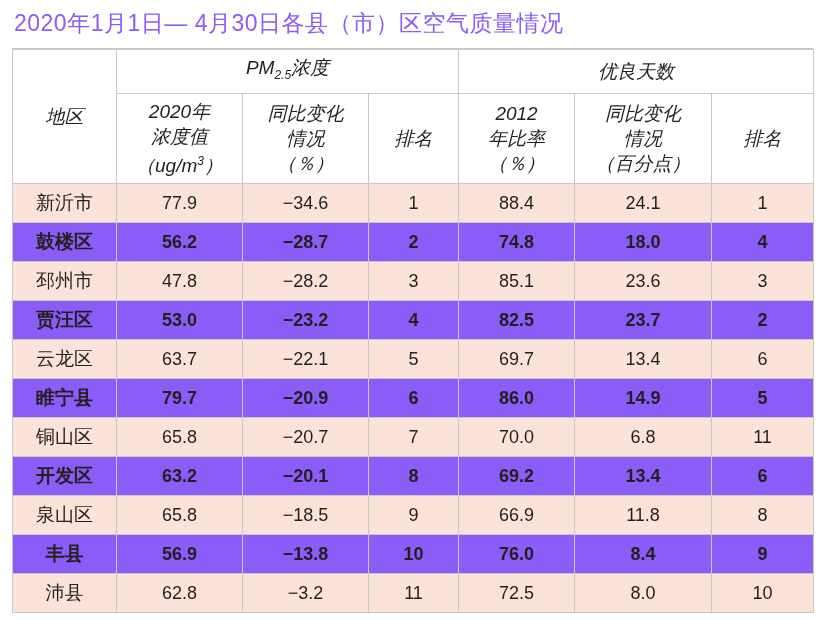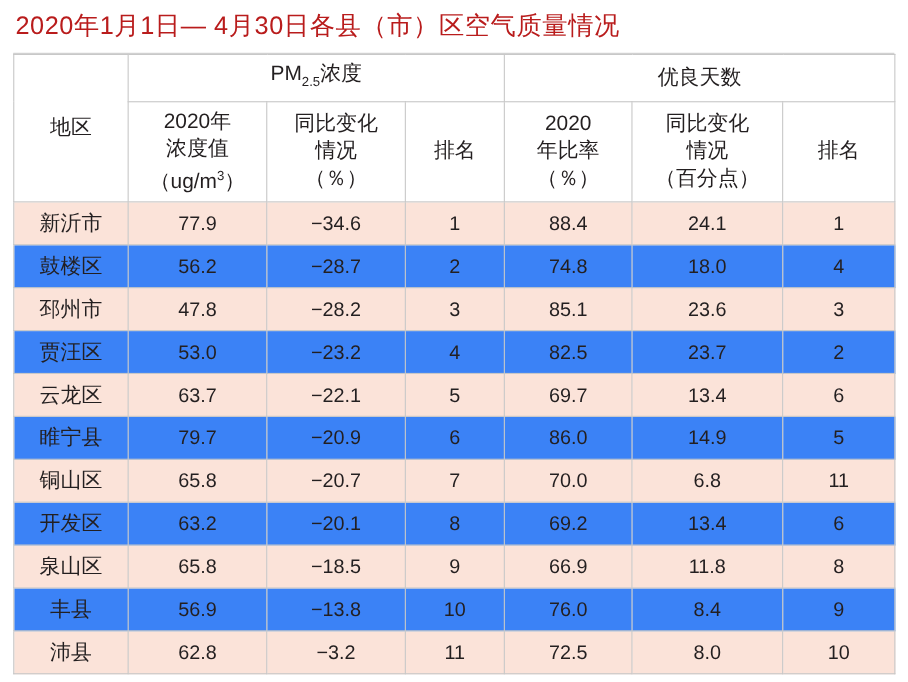--- a/index.html
+++ b/index.html
@@ -18,21 +18,21 @@
     position: relative;
     width: 825px;
     height: 620px;
     box-sizing: border-box;
     padding: 0 12px;
   }
   .title {
     font-size: 23px;
     line-height: 30px;
     letter-spacing: 0.5px;
-    color: #b91c1c;
+    color: #8b5cf6;
     padding: 8px 0 10px 2px;
     white-space: nowrap;
   }
   table.aqi {
     border-collapse: collapse;
     width: 801px;
     table-layout: fixed;
     background: #ffffff;
   }
   table.aqi th, table.aqi td {
@@ -40,20 +40,21 @@
     text-align: center;
     vertical-align: middle;
     color: #231f20;
     font-weight: normal;
   }
   table.aqi thead th {
     background: #ffffff;
     font-size: 19px;
     line-height: 25px;
     padding: 5px 14px;
+    font-style: italic;
   }
   .hdr-top {
     height: 40px;
   }
   .hdr-sub {
     height: 84px;
     font-size: 18px;
     line-height: 24px;
     margin-top: 40px;
   }
@@ -67,21 +68,22 @@
   }
   td.num {
     font-size: 18px;
     padding: 6px 0;
   }
   tr.shade td {
     background: #fbe3d9;
     margin-left: 20px;
   }
   tr.plain td {
-    background: #3b82f6;
+    background: #8b5cf6;
+    font-weight: bold;
   }
   .sub {
     font-size: 12px;
     vertical-align: sub;
   }
   .sup {
     font-size: 12px;
     vertical-align: super;
   }
   .note {
@@ -135,21 +137,21 @@
             <span>（ug/m</span><span class="sup">3</span><span>）</span>
           </div>
         </th>
         <th>
           <div>同比变化</div>
           <div>情况</div>
           <div>（％）</div>
         </th>
         <th>排名</th>
         <th>
-          <div>2020</div>
+          <div>2012</div>
           <div>年比率</div>
           <div>（％）</div>
         </th>
         <th>
           <div>同比变化</div>
           <div>情况</div>
           <div>（百分点）</div>
         </th>
         <th>排名</th>
       </tr>

